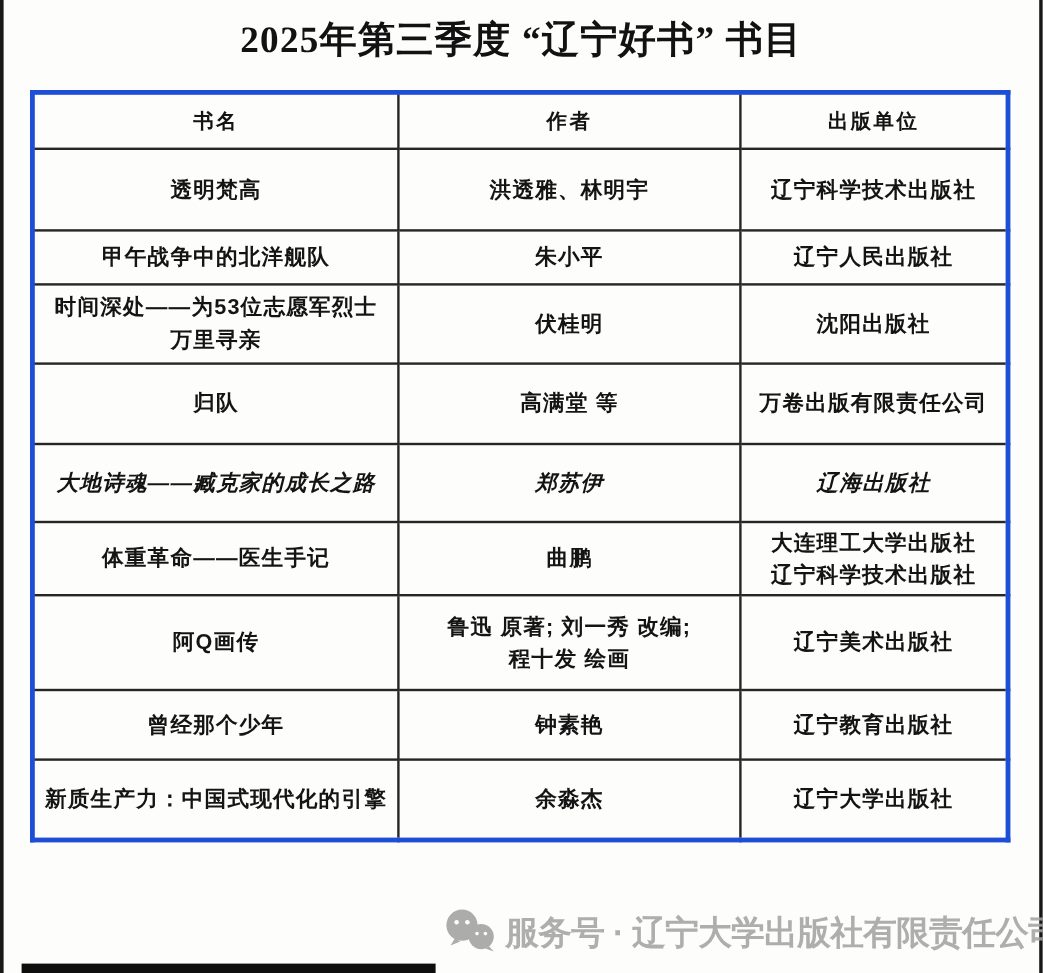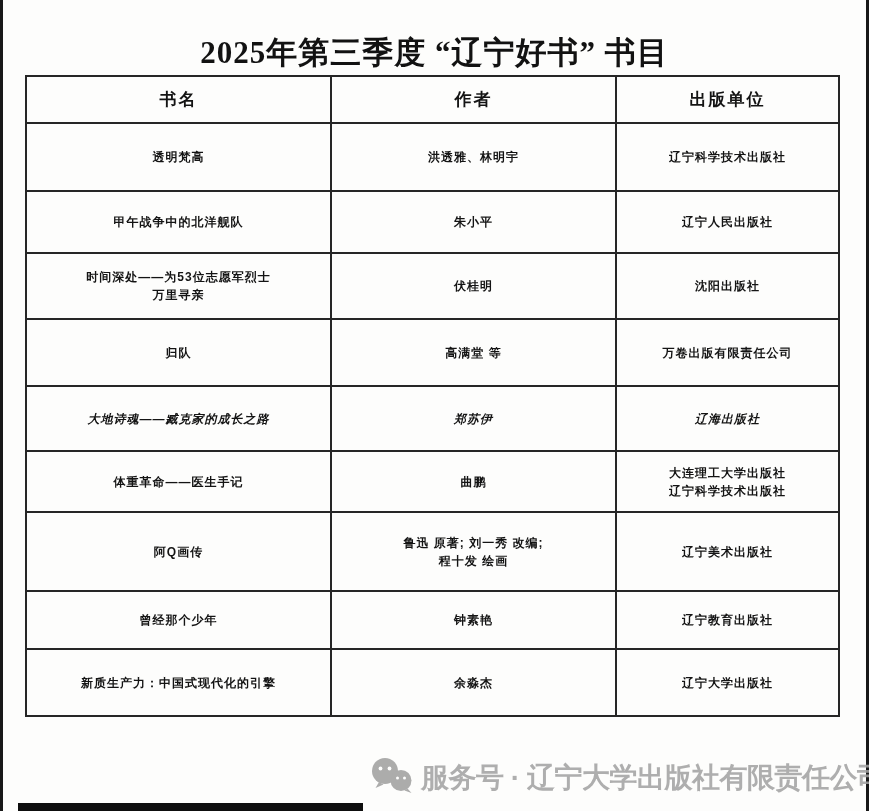--- a/index.html
+++ b/index.html
@@ -7,55 +7,55 @@
     position: relative;
     width: 869px;
     height: 811px;
     background: #fdfdfc;
     overflow: hidden;
     font-family: "Liberation Sans", sans-serif;
   }
 
   .doc-title {
     position: absolute;
-    top: 32px;
+    top: 12px;
     left: 0;
     width: 869px;
     text-align: center;
     font-family: "Liberation Serif", serif;
     font-weight: bold;
     font-size: 31px;
     letter-spacing: 1px;
     color: #121212;
   }
 
   table.books {
     position: absolute;
     left: 25px;
     top: 75px;
     width: 813px;
     border-collapse: collapse;
     table-layout: fixed;
-    border: 1px solid #1d4ed8;
+    border: 4px solid #1d4ed8;
   }
   table.books th, table.books td {
     border: 2px solid #262626;
     text-align: center;
     vertical-align: middle;
     font-weight: bold;
     color: #141414;
     white-space: pre-line;
     padding: 2px 6px;
   }
   table.books th {
     font-size: 17px;
     letter-spacing: 2px;
   }
   table.books td {
-    font-size: 12px;
+    font-size: 18px;
     line-height: 1.5;
     letter-spacing: 1px;
   }
 
   .watermark {
     position: absolute;
     left: 370px;
     top: 757px;
     height: 42px;
     display: flex;
@@ -109,21 +109,21 @@
         <th>作者</th>
         <th>出版单位</th>
       </tr>
   </thead>
   <tbody>
       <tr style="height: 68px;">
         <td>透明梵高</td>
         <td>洪透雅、林明宇</td>
         <td>辽宁科学技术出版社</td>
       </tr>
-      <tr style="height: 62px;">
+      <tr style="height: 45px;">
         <td>甲午战争中的北洋舰队</td>
         <td>朱小平</td>
         <td>辽宁人民出版社</td>
       </tr>
       <tr style="height: 66px;">
         <td>时间深处——为53位志愿军烈士
 万里寻亲</td>
         <td>伏桂明</td>
         <td>沈阳出版社</td>
       </tr>

